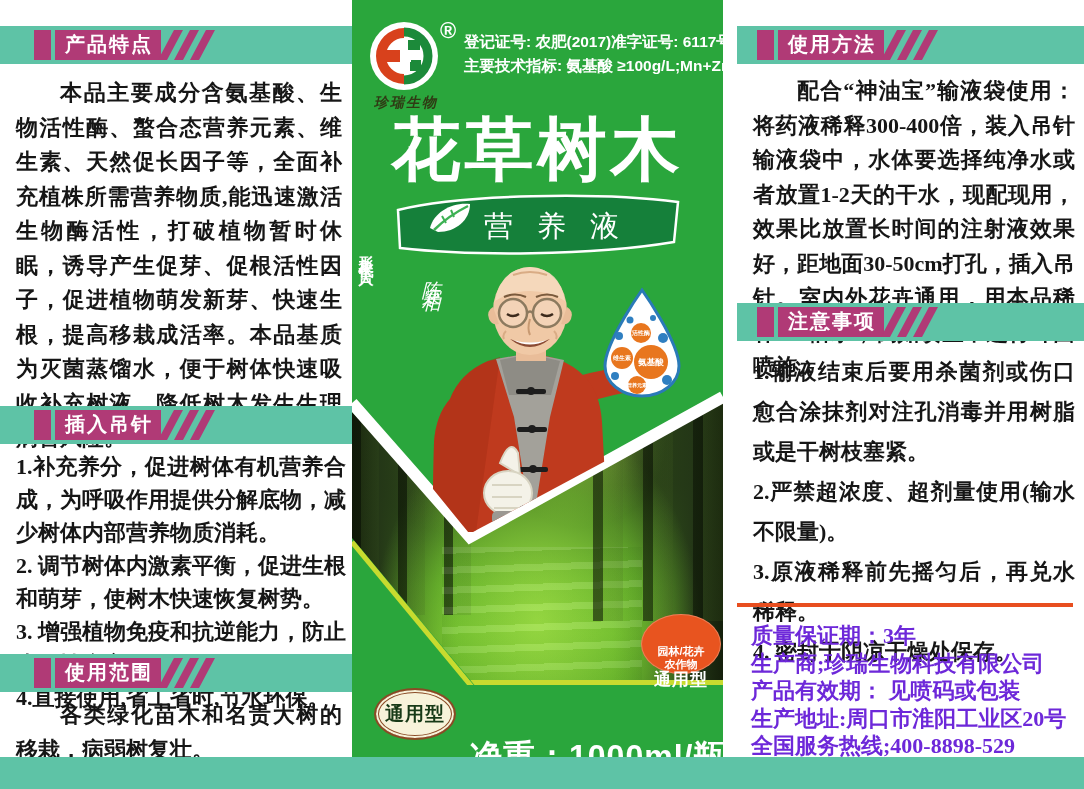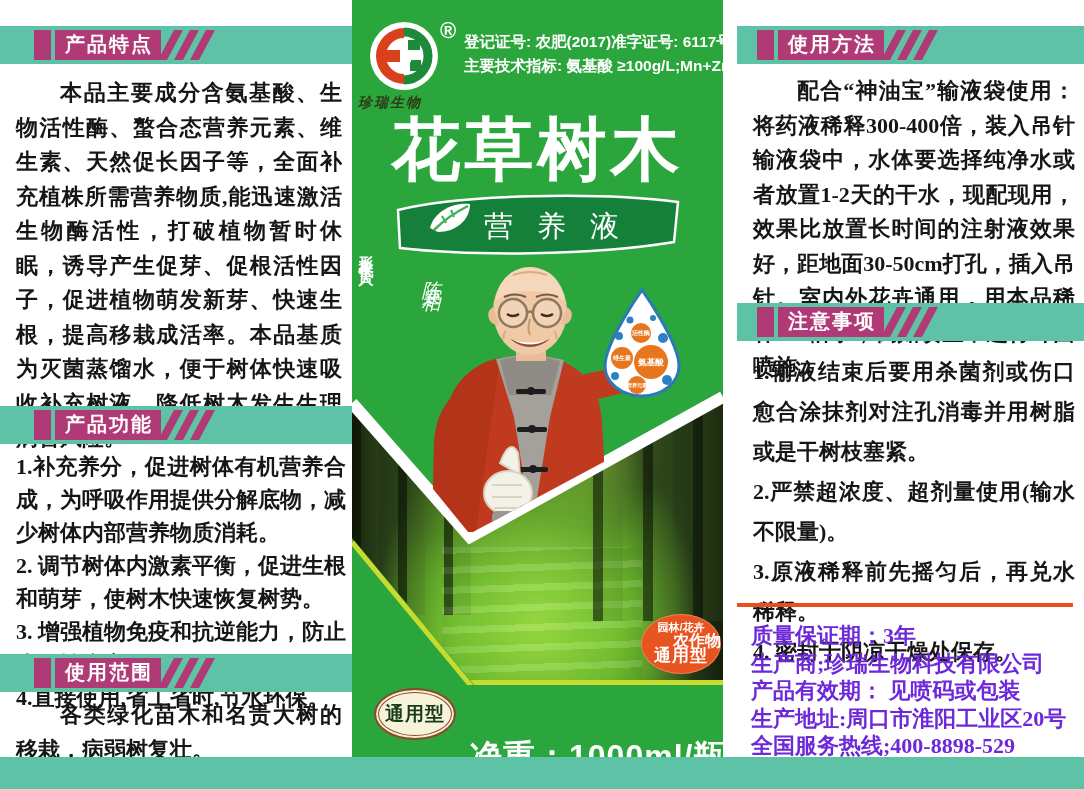--- a/index.html
+++ b/index.html
@@ -28,21 +28,21 @@
   
   .panel-left  { position:absolute; left:0;   top:0; width:352px;  height:757px; background:#fff; }
   .panel-right { position:absolute; left:723px; top:0; width:361px; height:757px; background:#fff; }
   .pl-abs { position:absolute; }
 
   
   .panel-center { position:absolute; left:352px; top:0; width:371px; height:757px; background:#2aa63c; overflow:hidden; }
 
   .reg-lines { position:absolute; left:112px; top:30px; color:#fff; font-size:15.5px; line-height:24px; font-weight:bold; white-space:nowrap; }
   .r-mark { position:absolute; left:88px; top:18px; color:#fff; font-size:22px; font-weight:bold; }
-  .logo-script { position:absolute; left:6px; top:94px; width:96px; text-align:left; color:#2f3a14;
+  .logo-script { position:absolute; left:6px; top:94px; width:96px; text-align:center; color:#2f3a14;
                  font-family:"Liberation Serif", serif; font-style:italic; font-weight:bold; font-size:14px; letter-spacing:2px; }
 
   .big-title { position:absolute; left:0; top:104px; width:371px; text-align:center; color:#fff;
                font-size:69px; font-weight:900; letter-spacing:4px; white-space:nowrap;
                font-family:"Liberation Sans", sans-serif; }
 
   .banner-wrap { position:absolute; left:38px; top:190px; width:296px; height:68px; }
   .banner-text { position:absolute; left:94px; top:17px; width:196px; color:#fff; font-size:29px; font-weight:normal;
                  letter-spacing:24px; white-space:nowrap; }
 
@@ -75,22 +75,22 @@
   .m-lines-svg { position:absolute; left:0; top:385px; width:371px; height:300px; }
 
   .m-hero { position:absolute; left:0; top:253px; width:371px; height:302px;
             clip-path:polygon(0 0, 100% 0, 100% 48%, 31.7% 93%, 0 45%); }
 
   .drop-badge { position:absolute; left:243px; top:286px; width:94px; height:112px; }
 
   .oval-orange { position:absolute; left:289px; top:614px; width:80px; height:60px; background:#e8541f;
                  border-radius:50%; color:#fff; text-align:center; padding-top:7px; line-height:13px;
                  font-weight:bold; box-shadow:0 0 0 1px rgba(255,255,255,.25) inset; }
-  .oval-orange .s1 { font-size:11px; display:block; }
-  .oval-orange .s2 { font-size:16px; display:block;text-align:right; }
+  .oval-orange .s1 { font-size:11px; display:block;margin-top:24px; }
+  .oval-orange .s2 { font-size:11px; display:block; }
   .oval-orange .s3 { font-size:17px; display:block; margin-top:2px; letter-spacing:1px; }
 
   .oval-cream { position:absolute; left:22px; top:688px; width:82px; height:52px; background:#f7f3da;
                 border:2px solid #8a4a25; border-radius:50%;
                 box-shadow:inset 0 0 0 2px #f7f3da, inset 0 0 0 3px #8a4a25;
                 display:flex; align-items:center; justify-content:center;
                 color:#173a17; font-size:19px; font-weight:bold; letter-spacing:1px; }
 
   .net-weight { position:absolute; left:118px; top:690px; color:#fff; font-size:32px; font-weight:900;
                 letter-spacing:1px; white-space:nowrap;margin-top:45px; }
@@ -119,21 +119,21 @@
             <i></i>
             <i></i>
           </span>
       </div>
     </div>
     <div class="pl-abs cjk-body indent" style="left:16px;top:76px;width:326px;">本品主要成分含氨基酸、生物活性酶、螯合态营养元素、维生素、天然促长因子等，全面补充植株所需营养物质,能迅速激活生物酶活性，打破植物暂时休眠，诱导产生促芽、促根活性因子，促进植物萌发新芽、快速生根，提高移栽成活率。本品基质为灭菌蒸馏水，便于树体快速吸收补充树液，降低树木发生生理病害风险。</div>
 
     <div class="sec" style="left:0;top:406px;width:352px;">
       <div class="head">
         <span class="sq"></span>
-        <span class="hbox">产品功能</span>
+        <span class="hbox">插入吊针</span>
         <span class="stripes">
             <i></i>
             <i></i>
             <i></i>
           </span>
       </div>
     </div>
     <div class="pl-abs cjk-body" style="left:16px;top:450px;width:330px;line-height:33px;">
       <div>1.补充养分，促进树体有机营养合成，为呼吸作用提供分解底物，减少树体内部营养物质消耗。</div>
       <div>2. 调节树体内激素平衡，促进生根和萌芽，使树木快速恢复树势。</div>

